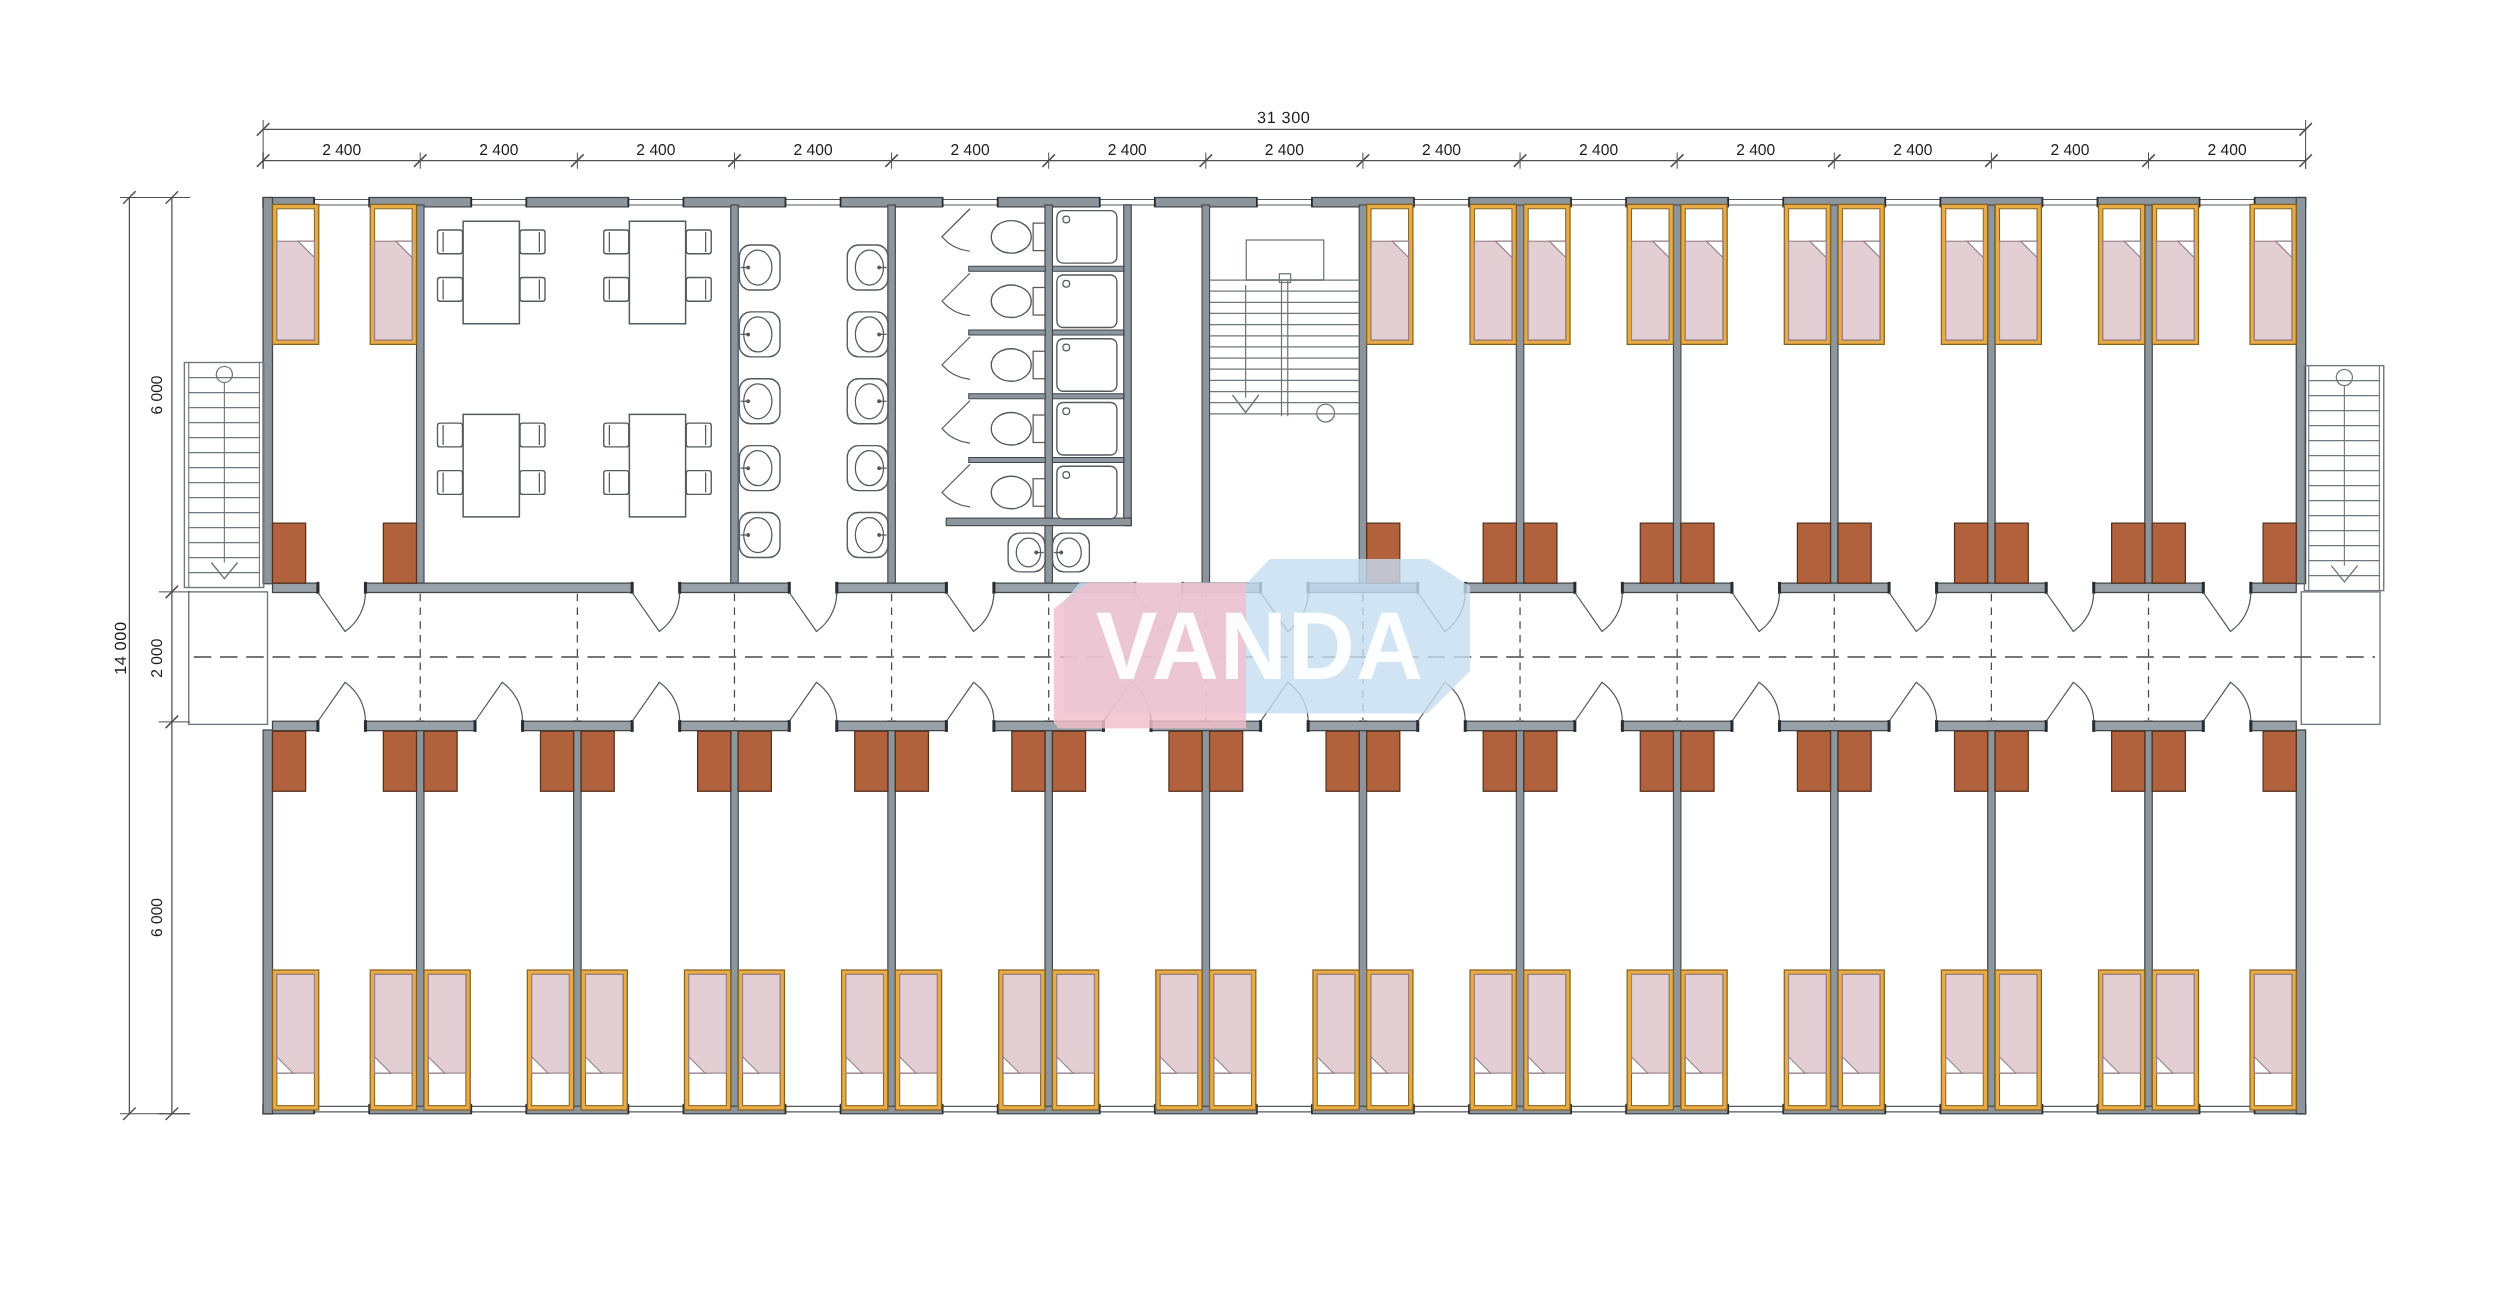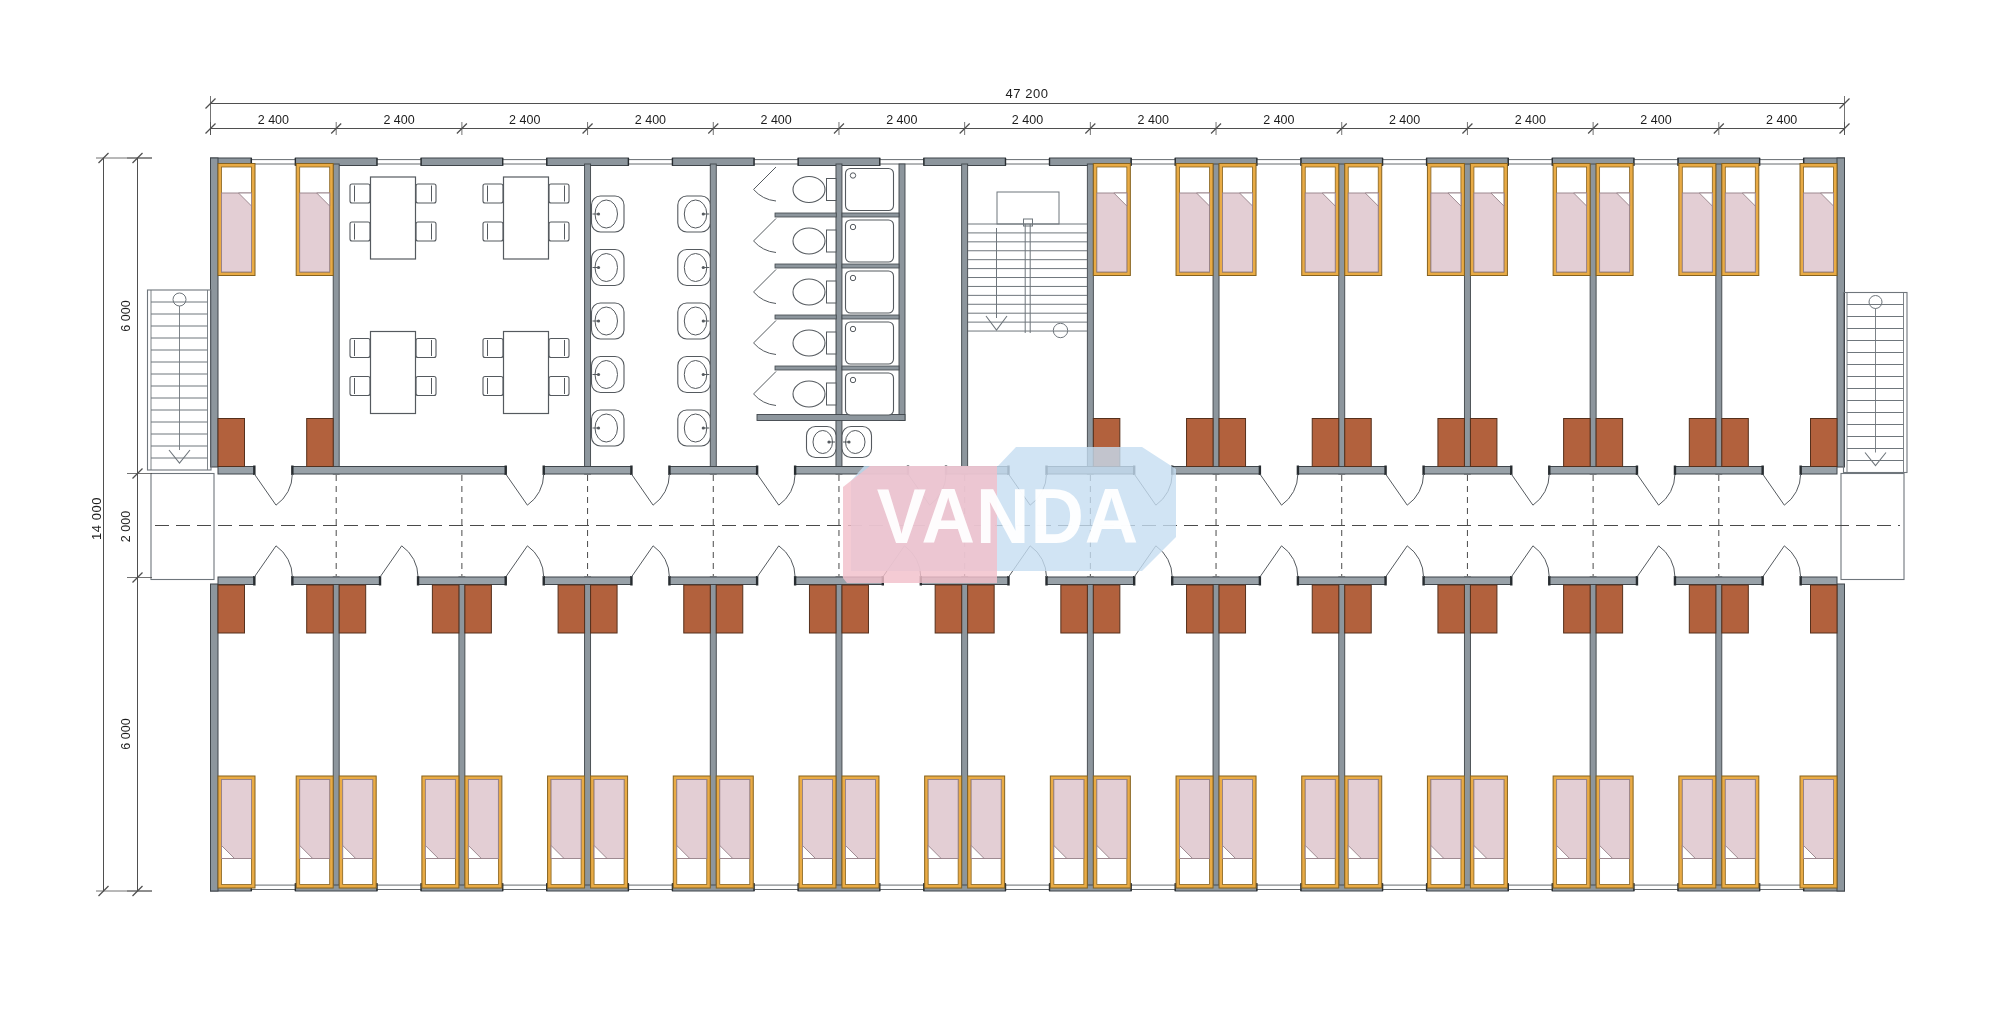--- a/index.html
+++ b/index.html
@@ -801,15 +801,15 @@
         <text x="129.5" y="734" font-size="12.5" font-family="Liberation Sans, sans-serif" fill="#1c1c1c" text-anchor="middle" transform="rotate(-90 129.5 734)">6 000</text>
       </g>
     </svg>
 
   <div id="wm">
     <div class="wm-blue"></div>
     <div class="wm-pink"></div>
     <div class="wm-text">VANDA</div>
   </div>
 
-  <div class="dim-label total-w">47 200</div>
+  <div class="dim-label total-w">31 300</div>
   <div class="dim-label total-h">14 000</div>
 </div>
 
 </body></html>

